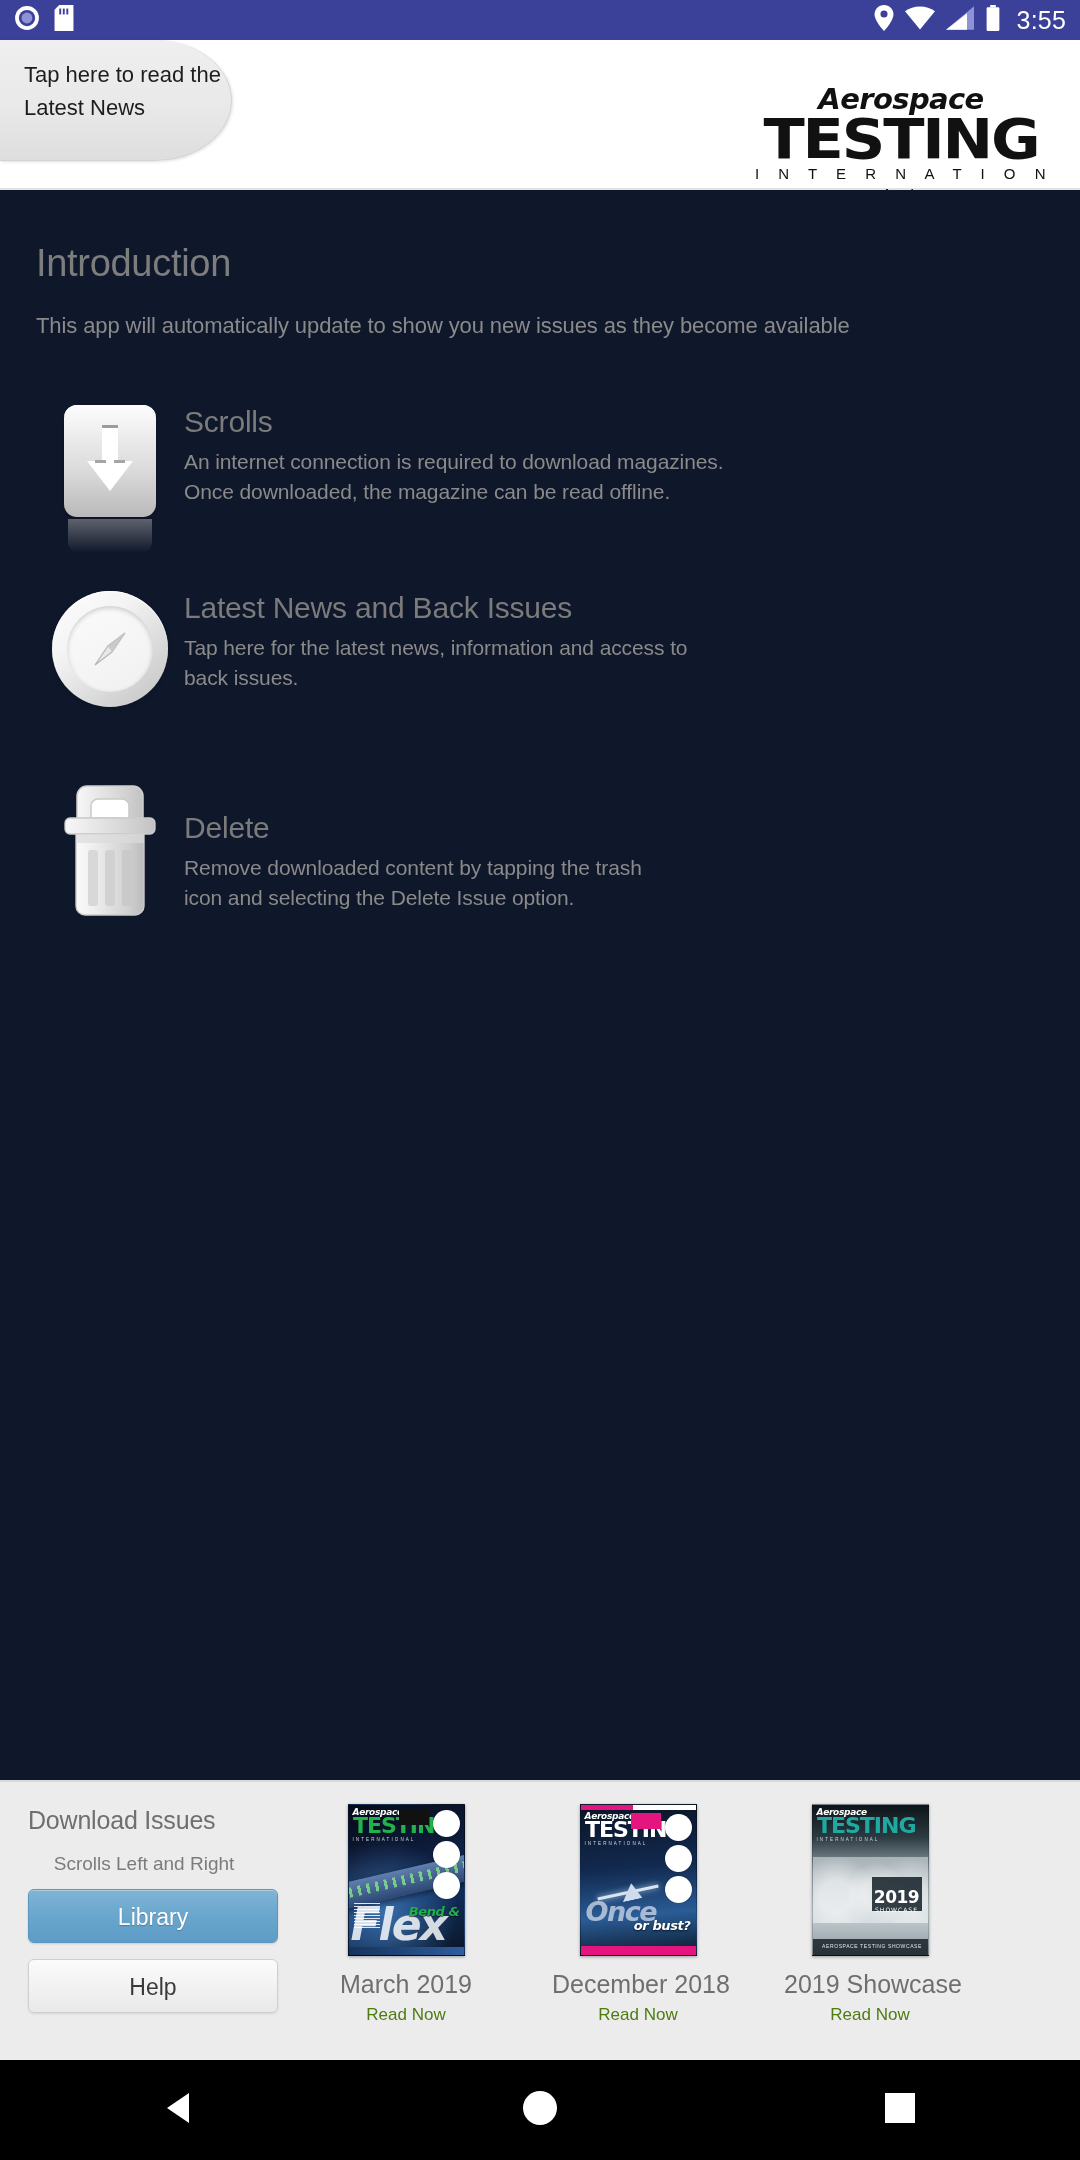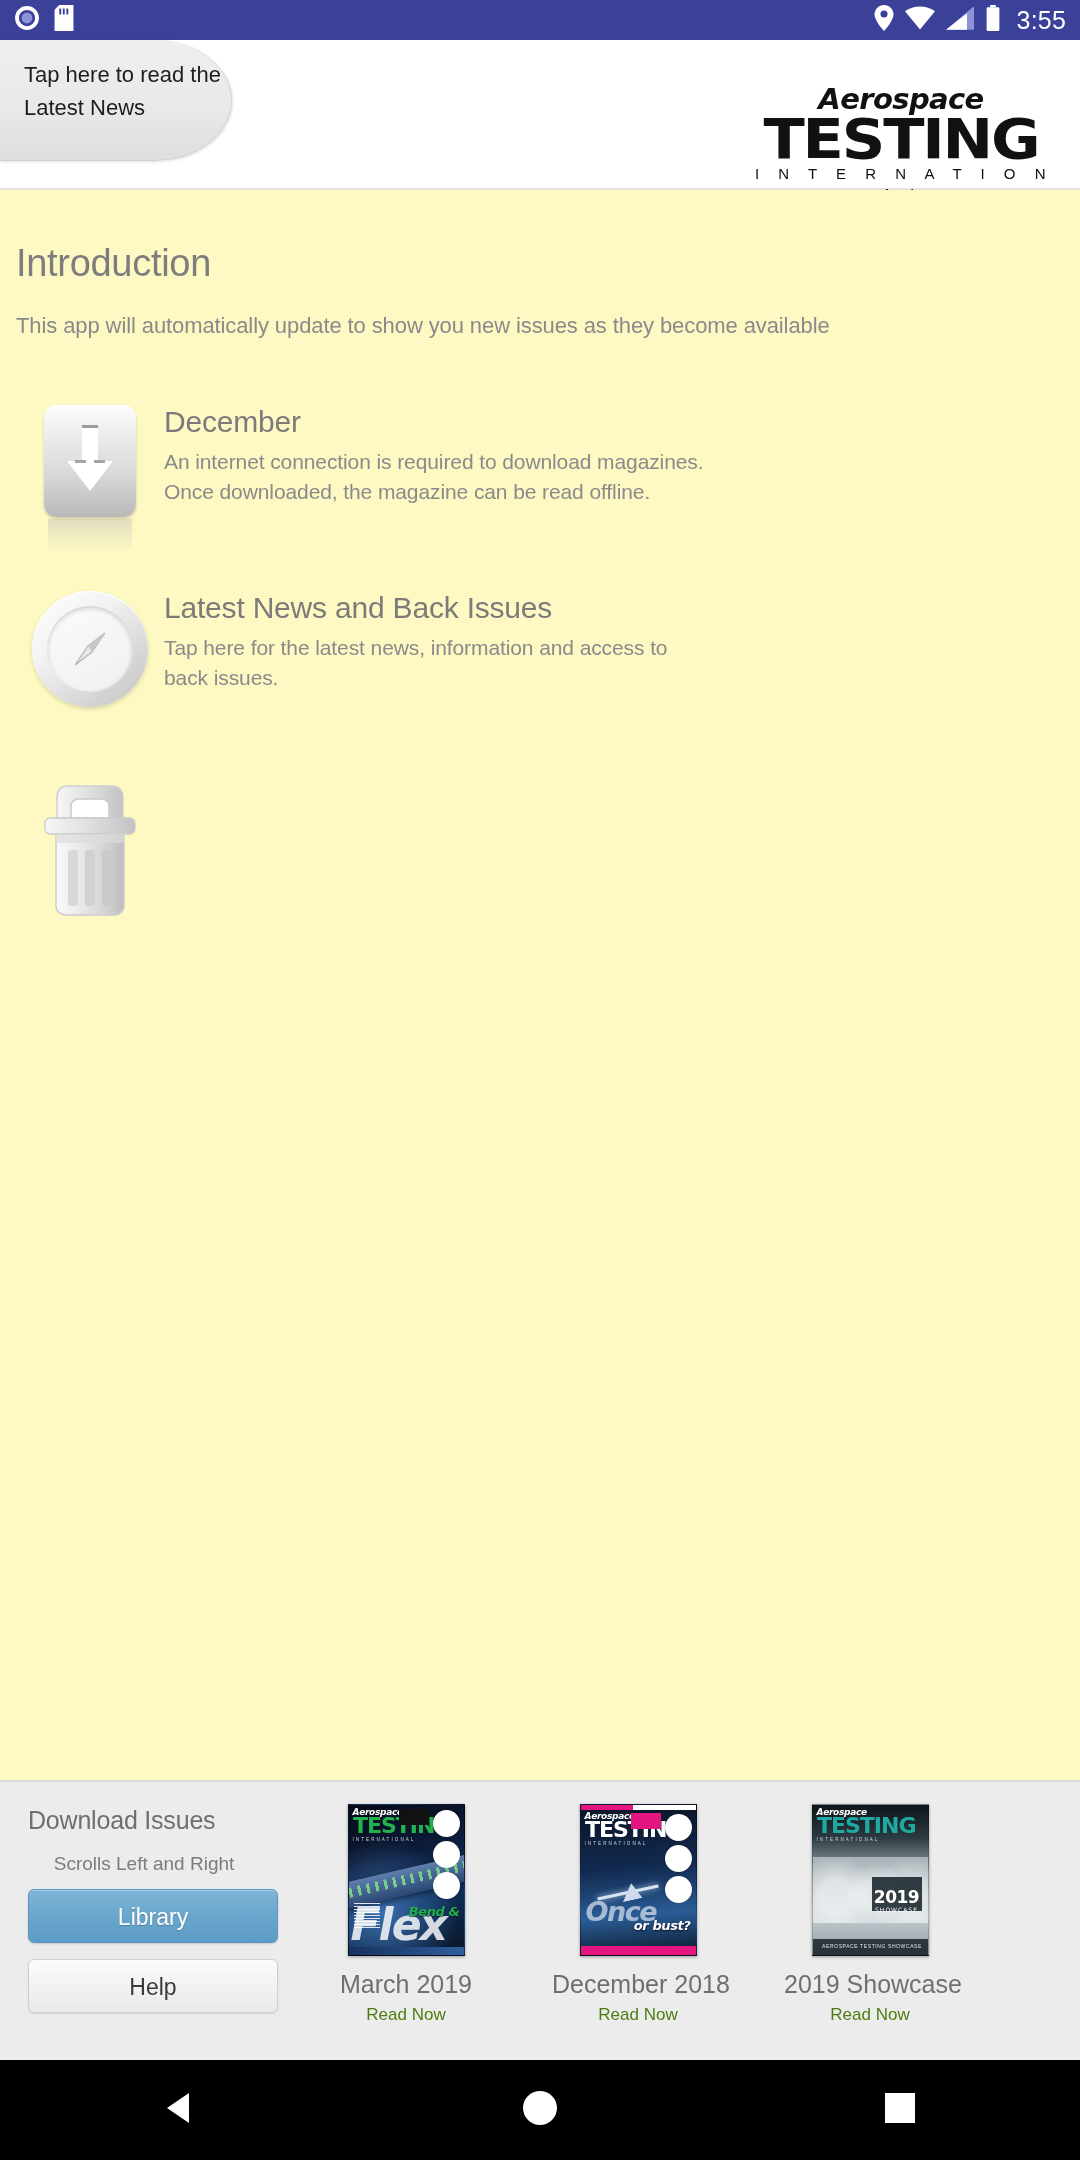--- a/index.html
+++ b/index.html
@@ -96,22 +96,22 @@
     line-height:20px;
     text-align:center;
     padding-left:6px;
   }
 
   
   #main {
     position:absolute;
     top:190px; left:0; right:0;
     bottom:380px;
-    background:#fef9c3;
-    padding:0 16px;
+    background:#0f172a;
+    padding:0 36px;
   }
   #page-title {
     font-size:38px;
     color:#7d7d7d;
     font-weight:400;
     margin-top:52px;
     letter-spacing:-0.3px;
   }
   #page-subtitle {
     font-size:22px;
@@ -510,21 +510,21 @@
           <svg width="92" height="112" viewBox="0 0 92 112">
             <path d="M38 22 h16 v34 h15 l-23 30 -23 -30 h15 z" fill="#ffffff"></path>
             <path d="M38 20 h16 v3 h-16 z" fill="#9c9c9c"></path>
             <path d="M31 55 h11 v3 h-11 z M50 55 h11 v3 h-11 z" fill="#a5a5a5"></path>
           </svg>
         </div>
         <div class="refl"></div>
       </div>
     </div>
     <div class="feature-text">
-      <div class="feature-title">December</div>
+      <div class="feature-title">Scrolls</div>
       <div class="feature-desc">An internet connection is required to download magazines. Once downloaded, the magazine can be read offline.</div>
     </div>
   </div>
 
   <div class="feature-row" id="feature-news">
     <div class="feature-icon">
       <div class="cp-icon">
         <div class="ring">
           <div class="inner">
             <svg width="86" height="86" viewBox="0 0 86 86" style="position:absolute;left:0;top:0;">
@@ -563,20 +563,24 @@
           <path d="M44 26 h24 a7 7 0 0 1 7 7 v12 h-38 v-12 a7 7 0 0 1 7 -7 z" fill="#ffffff" stroke="#c9c9c9" stroke-width="1.5"></path>
           <rect x="11" y="45" width="90" height="16" rx="5" fill="url(#gmet)" stroke="#cccccc" stroke-width="1.3"></rect>
           <path d="M22 61 h68 v72 a9 9 0 0 1 -9 9 h-50 a9 9 0 0 1 -9 -9 z" fill="url(#gbody)" stroke="#cbcbcb" stroke-width="1.4"></path>
           <path d="M22 61 h68 v9 h-68 z" fill="#dcdcdc" opacity="0.7"></path>
           <rect x="34" y="77" width="10" height="56" rx="3" fill="#d8d8d8"></rect>
           <rect x="51" y="77" width="10" height="56" rx="3" fill="#d1d1d1"></rect>
           <rect x="68" y="77" width="10" height="56" rx="3" fill="#cacaca"></rect>
         </svg>
       </div>
     </div>
+    <div class="feature-text" style="padding-top:42px;">
+      <div class="feature-title">Delete</div>
+      <div class="feature-desc">Remove downloaded content by tapping the trash icon and selecting the Delete Issue option.</div>
+    </div>
   </div>
 
 </div>
 
 <div id="shelf">
 
   <div id="shelf-left">
     <div id="shelf-title">Download Issues</div>
     <div id="shelf-hint">Scrolls Left and Right</div>
     <div class="shelf-btn" id="library-button">Library</div>

